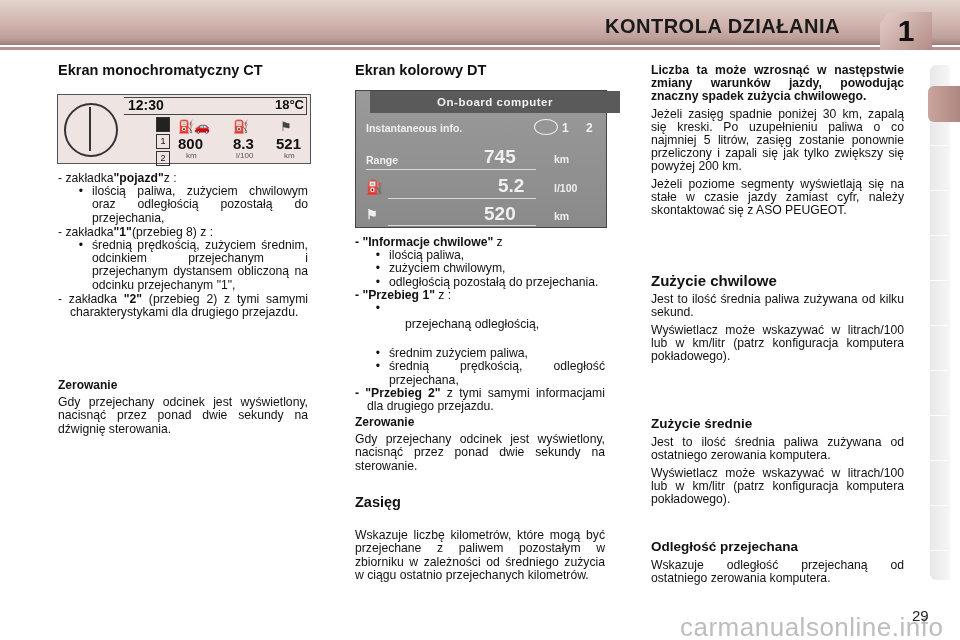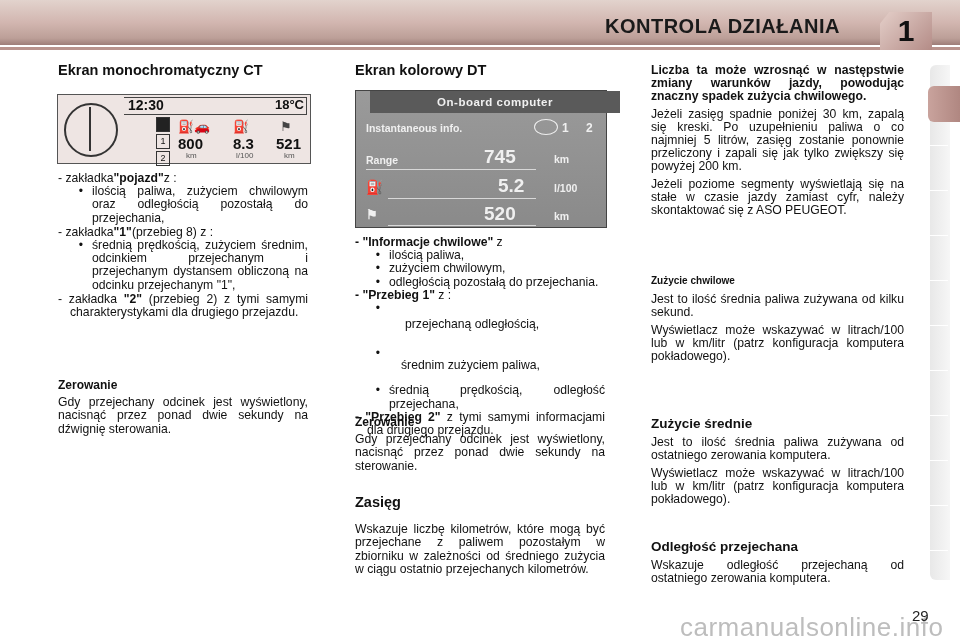--- a/index.html
+++ b/index.html
@@ -161,47 +161,47 @@
       <span class="bul">•</span>
       <p style="margin:0">odległością pozostałą do przejechania.</p>
     </div>
   <div><b>- "Przebieg 1"</b><span> z :</span></div>
   <div class="li sub">
       <span class="bul">•</span>
       <p style="margin:16px">przejechaną odległością,</p>
     </div>
   <div class="li sub">
       <span class="bul">•</span>
-      <p style="margin:12px">średnim zużyciem paliwa,</p>
+      <p style="margin:0">średnim zużyciem paliwa,</p>
     </div>
   <div class="li sub">
       <span class="bul">•</span>
       <p style="margin:0">średnią prędkością, odległość przejechana,</p>
     </div>
   <p style="padding-left:12px;text-indent:-12px"><b>- "Przebieg 2"</b><span> z tymi samymi informacjami dla drugiego przejazdu.</span></p>
 </div>
 
 <div class="col" style="left:355px; top:416px; width:250px;">
   <h3 style="margin-bottom:4px">Zerowanie</h3>
   <p>Gdy przejechany odcinek jest wyświetlony, nacisnąć przez ponad dwie sekundy na sterowanie.</p>
 </div>
 
 <div class="col" style="left:355px; top:496px; width:250px;">
-  <h2 style="margin-bottom:14px">Zasięg</h2>
+  <h2 style="margin-bottom:20px">Zasięg</h2>
   <p>Wskazuje liczbę kilometrów, które mogą być przejechane z paliwem pozostałym w zbiorniku w zależności od średniego zużycia w ciągu ostatnio przejechanych kilometrów.</p>
 </div>
 
 <div class="col" style="left:651px; top:64px; width:253px;">
   <p style="font-weight:bold; ">Liczba ta może wzrosnąć w następstwie zmiany warunków jazdy, powodując znaczny spadek zużycia chwilowego.</p>
   <p>Jeżeli zasięg spadnie poniżej 30 km, zapalą się kreski. Po uzupełnieniu paliwa o co najmniej 5 litrów, zasięg zostanie ponownie przeliczony i zapali się jak tylko zwiększy się powyżej 200 km.</p>
   <p>Jeżeli poziome segmenty wyświetlają się na stałe w czasie jazdy zamiast cyfr, należy skontaktować się z ASO PEUGEOT.</p>
 </div>
 
 <div class="col" style="left:651px; top:274px; width:253px;">
-  <h2 style="font-size:10px; margin-bottom:6px">Zużycie chwilowe</h2>
+  <h2 style="font-size:15px; margin-bottom:6px">Zużycie chwilowe</h2>
   <p>Jest to ilość średnia paliwa zużywana od kilku sekund.</p>
   <p>Wyświetlacz może wskazywać w litrach/100 lub w km/litr (patrz konfiguracja komputera pokładowego).</p>
 </div>
 
 <div class="col" style="left:651px; top:417px; width:253px;">
   <h2 style="font-size:13.5px; margin-bottom:6px">Zużycie średnie</h2>
   <p>Jest to ilość średnia paliwa zużywana od ostatniego zerowania komputera.</p>
   <p>Wyświetlacz może wskazywać w litrach/100 lub w km/litr (patrz konfiguracja komputera pokładowego).</p>
 </div>
 

